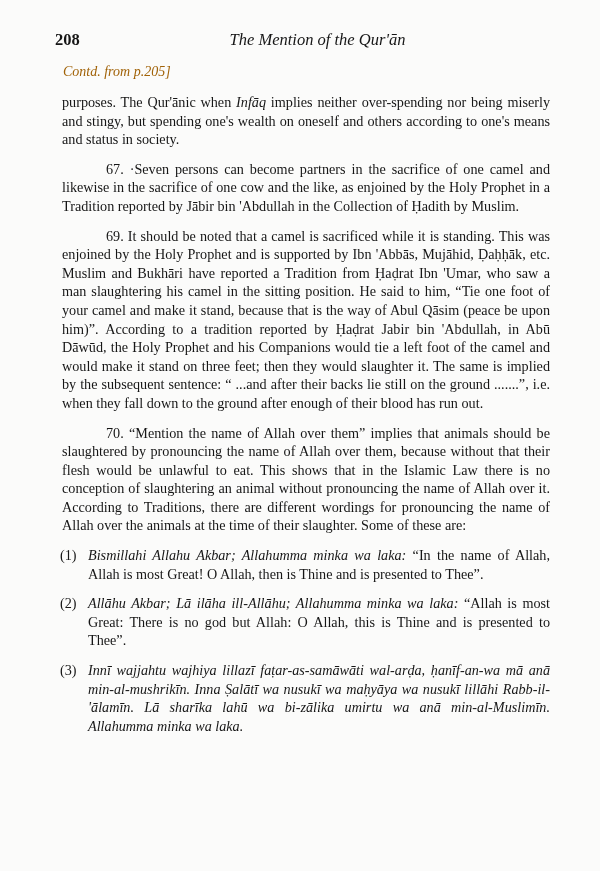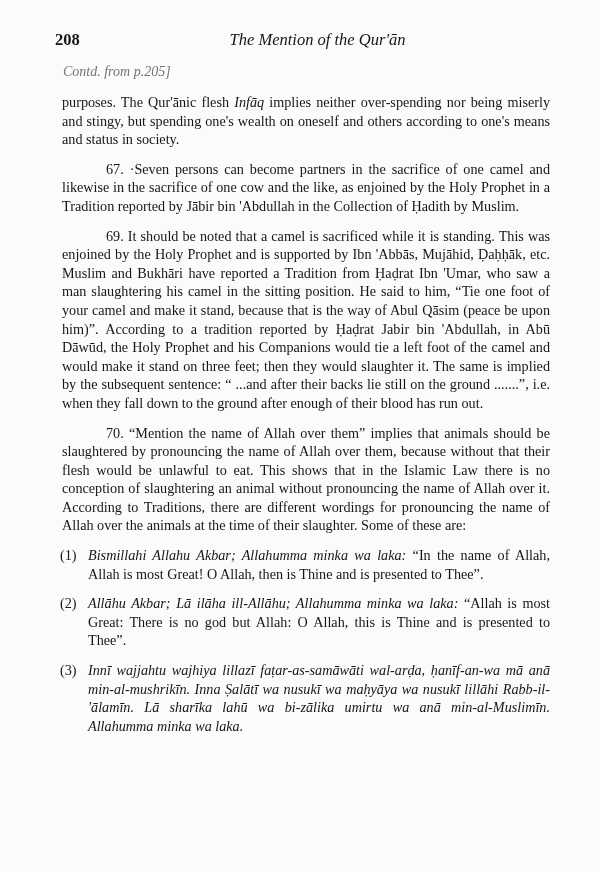--- a/index.html
+++ b/index.html
@@ -5,21 +5,21 @@
   html, body { margin:0; padding:0; }
   body {
     width:600px; height:871px; background:#fbfbfa; overflow:hidden;
     font-family:"Liberation Serif", serif; color:#161616;
     position:relative;
   }
   .page { position:absolute; left:0; top:0; width:540px; height:871px; }
   .running-head { position:absolute; top:30px; left:55px; width:495px; height:22px; }
   .page-num { position:absolute; left:0; top:0; font-weight:bold; font-size:16.5px; }
   .head-title { position:absolute; left:0; right:0; top:0; text-align:center; font-style:italic; font-size:16.5px; padding-left:30px; }
-  .contd { position:absolute; left:63px; top:64px; font-style:italic; font-size:14px; color:#737373;text-align:right; }
+  .contd { position:absolute; left:63px; top:64px; font-style:italic; font-size:14px; color:#a16207;text-align:right; }
   .body { position:absolute; left:62px; top:93px; width:488px; font-size:14.2px; line-height:18.6px; }
   .body p { margin:0 0 11px 0; text-align:justify; }
   .body p.para { text-indent:44px; }
   .body em { }
   .list-item { display:flex; margin:0 0 11px 0; }
   .list-item .label { width:28px; flex:0 0 28px; margin-left:-2px; }
   .list-item .text { flex:1; text-align:justify; }
   .list-item .text em { font-style:italic; }
 </style>
 </head>
@@ -28,21 +28,21 @@
 <div class="page">
 
   <div class="running-head">
     <span class="page-num">208</span>
     <span class="head-title">The Mention of the Qur'ān</span>
   </div>
 
   <div class="contd">Contd. from p.205]</div>
 
   <div class="body">
-    <p><span>purposes. The Qur'ānic flesh </span><em>Infāq</em><span> implies neither over-spending nor being miserly and stingy, but spending one's wealth on oneself and others according to one's means and status in society.</span></p>
+    <p><span>purposes. The Qur'ānic when </span><em>Infāq</em><span> implies neither over-spending nor being miserly and stingy, but spending one's wealth on oneself and others according to one's means and status in society.</span></p>
 
     <p class="para"><span>67.</span> <span>·Seven persons can become partners in the sacrifice of one camel and likewise in the sacrifice of one cow and the like, as enjoined by the Holy Prophet in a Tradition reported by Jābir bin 'Abdullah in the Collection of Ḥadith by Muslim.</span></p>
 
 
     <p class="para"><span>69.</span> <span>It should be noted that a camel is sacrificed while it is standing. This was enjoined by the Holy Prophet and is supported by Ibn 'Abbās, Mujāhid, Ḍaḥḥāk, etc. Muslim and Bukhāri have reported a Tradition from Ḥaḍrat Ibn 'Umar, who saw a man slaughtering his camel in the sitting position. He said to him, “Tie one foot of your camel and make it stand, because that is the way of Abul Qāsim (peace be upon him)”. According to a tradition reported by Ḥaḍrat Jabir bin 'Abdullah, in Abū Dāwūd, the Holy Prophet and his Companions would tie a left foot of the camel and would make it stand on three feet; then they would slaughter it. The same is implied by the subsequent sentence: “ ...and after their backs lie still on the ground .......”, i.e. when they fall down to the ground after enough of their blood has run out.</span></p>
 
     <p class="para"><span>70.</span> <span>“Mention the name of Allah over them” implies that animals should be slaughtered by pronouncing the name of Allah over them, because without that their flesh would be unlawful to eat. This shows that in the Islamic Law there is no conception of slaughtering an animal without pronouncing the name of Allah over it. According to Traditions, there are different wordings for pronouncing the name of Allah over the animals at the time of their slaughter. Some of these are:</span></p>
 
     <div class="list-item">
       <span class="label">(1)</span>

